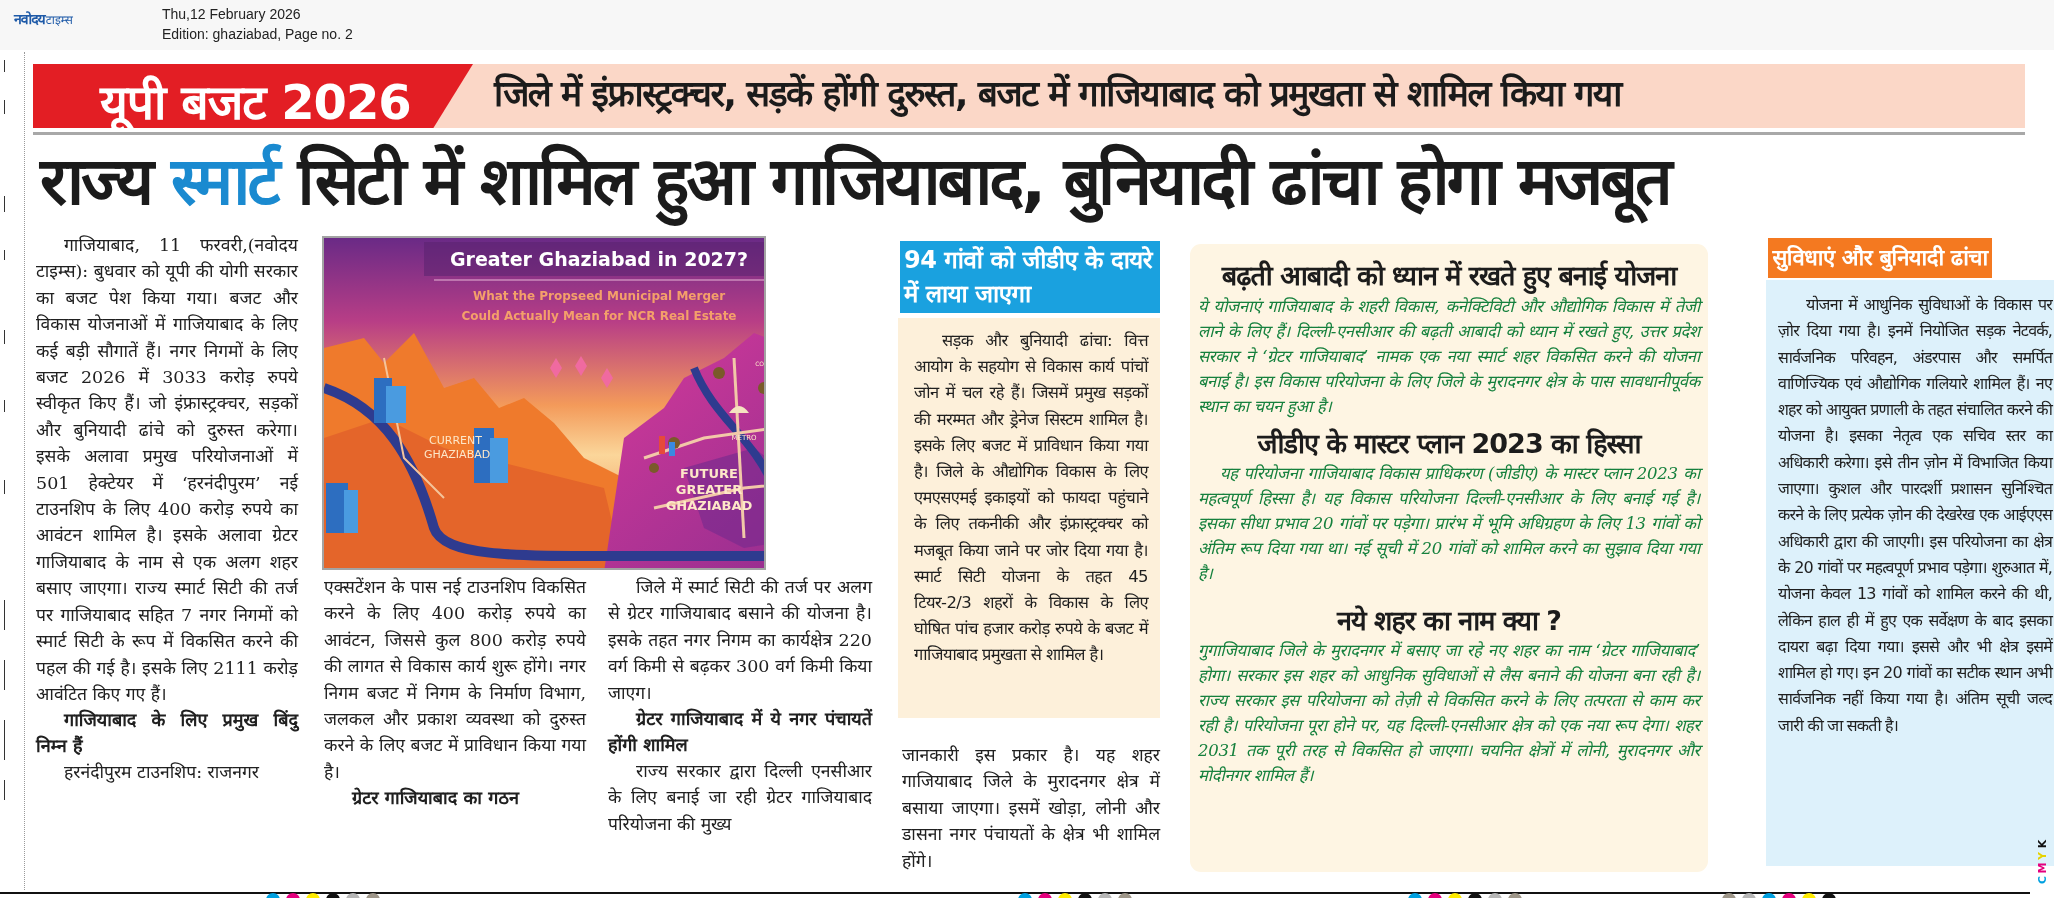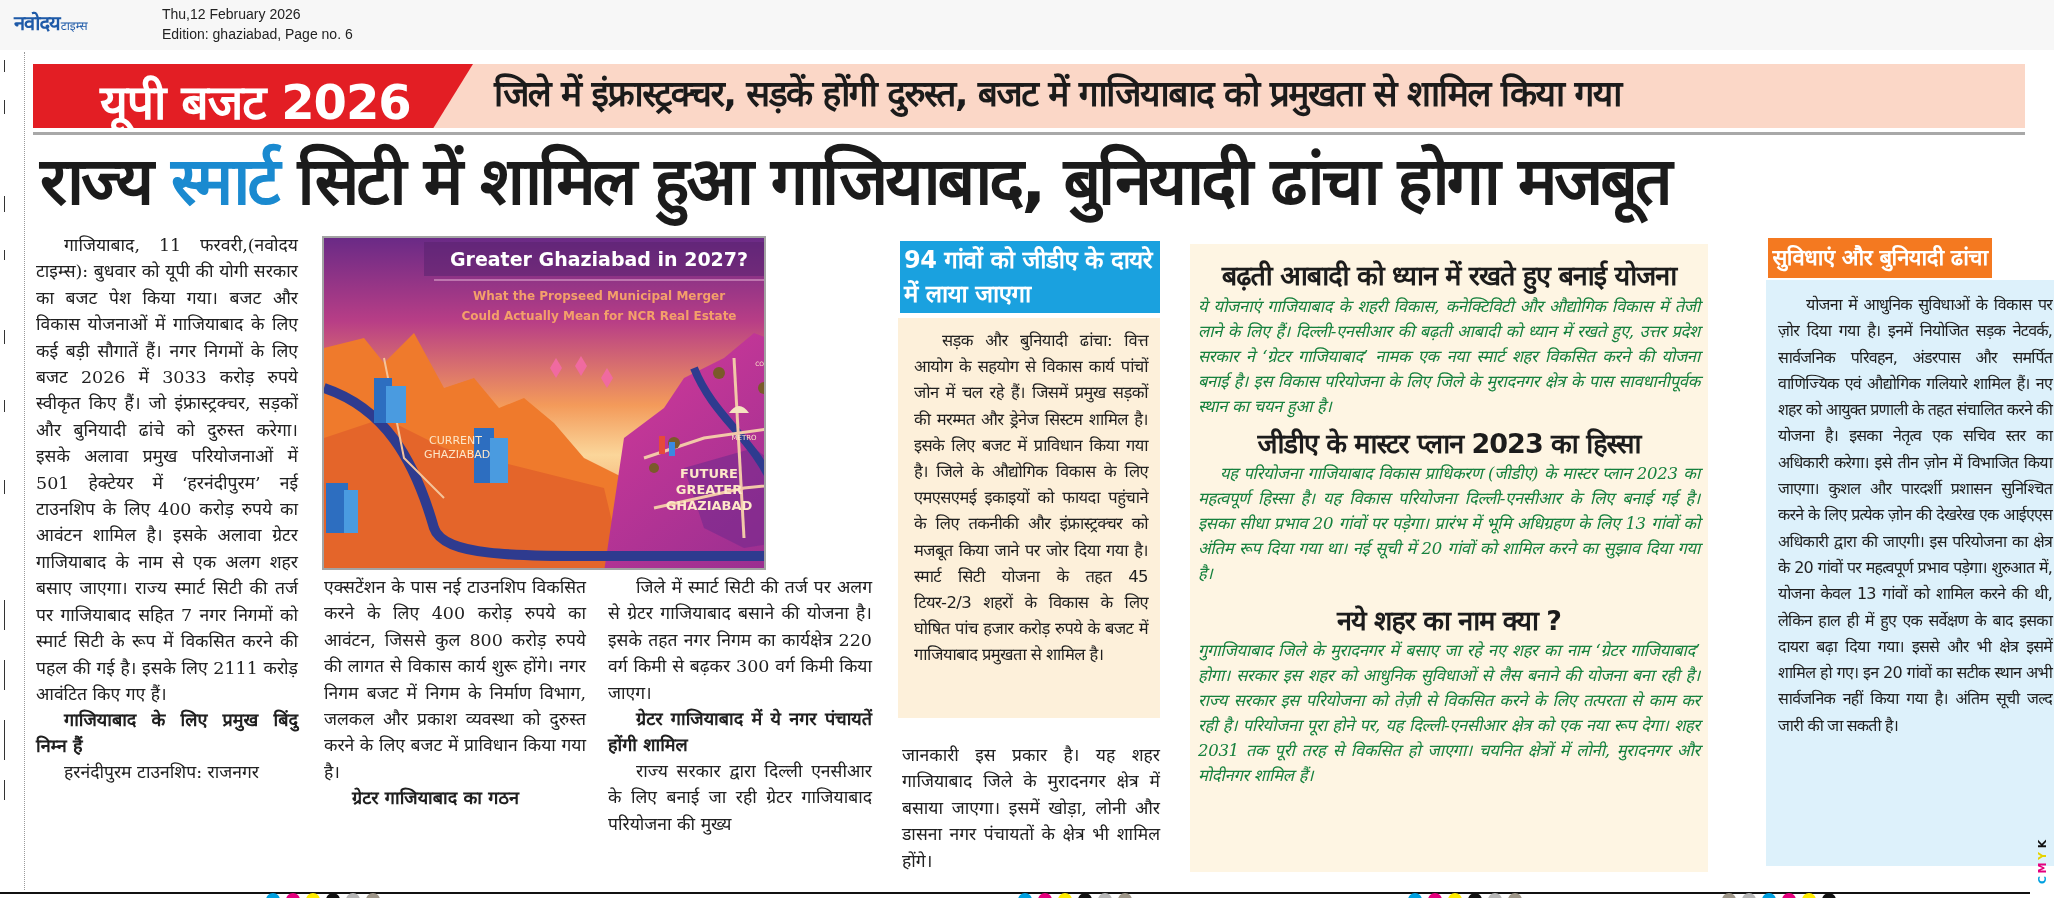--- a/index.html
+++ b/index.html
@@ -2,21 +2,21 @@
 <html><head>
   <meta charset="utf-8">
   <style>
     * { margin: 0; padding: 0; box-sizing: border-box; }
     html, body { width: 2054px; height: 898px; background: #ffffff; overflow: hidden; }
     body { position: relative; font-family: "DejaVu Sans", sans-serif; color: #1c1c1c; }
 
     
     .topbar { position: absolute; left: 0; top: 0; width: 2054px; height: 50px; background: #f7f7f7; }
     .logo { position: absolute; left: 14px; top: 9px; display: flex; align-items: baseline; }
-    .logo-main { font-family: "DejaVu Sans", sans-serif; font-weight: bold; font-size: 20px; color: #1e5aa8; letter-spacing: -1px; }
+    .logo-main { font-family: "DejaVu Sans", sans-serif; font-weight: bold; font-size: 14px; color: #1e5aa8; letter-spacing: -1px; }
     .logo-sub { font-family: "DejaVu Sans", sans-serif; font-size: 12px; color: #1e5aa8; margin-left: 1px; }
     .meta { position: absolute; left: 162px; top: 4px; font-family: "Liberation Sans", sans-serif; font-size: 14px; line-height: 20px; color: #222; }
 
     
     .margin-guide { position: absolute; left: 24px; top: 52px; height: 838px; border-left: 1px dotted #9a9a9a; }
     .tick { position: absolute; left: 4px; width: 1px; background: #333; }
 
     
     .kicker { position: absolute; left: 33px; top: 64px; width: 1992px; height: 64px; background: #fbd7c7; }
     .kicker-red { position: absolute; left: 33px; top: 64px; width: 440px; height: 64px; background: #e31e24;
@@ -41,21 +41,21 @@
     .c3 { left: 608px; top: 574px; width: 264px; }
 
     
     .box77-head { position: absolute; left: 900px; top: 241px; width: 260px; height: 72px; background: #1aa1df; color: #fff;
       font-family: "DejaVu Sans", sans-serif; font-weight: bold; font-size: 24px; line-height: 34px; padding: 2px 4px; letter-spacing: -0.5px; }
     .box77-body { position: absolute; left: 898px; top: 318px; width: 262px; height: 400px; background: #fdf0da; padding: 10px 12px 0 16px; }
     .box77-body p { font-family: "DejaVu Sans", sans-serif; font-size: 16.5px; line-height: 26.2px; text-align: justify; text-indent: 28px; letter-spacing: -0.6px; color: #1f1f1f; }
     .c4 { left: 902px; top: 742px; width: 258px; }
 
     
-    .panel { position: absolute; left: 1190px; top: 244px; width: 518px; height: 628px; background: #fef5e3; padding: 0 8px; }
+    .panel { position: absolute; left: 1190px; top: 244px; width: 518px; height: 628px; background: #fef5e3; padding: 0 8px; border-radius: 11px; }
     .panel h3 { font-family: "DejaVu Sans", sans-serif; font-weight: bold; font-size: 27px; text-align: center; color: #1c1c1c; letter-spacing: -1px; }
     .panel p { font-family: "DejaVu Serif", serif; font-style: italic; font-size: 16.5px; line-height: 25px; text-align: justify; color: #15803d; letter-spacing: -0.3px; }
     .panel .h1 { margin-top: 14px; line-height: 36px; }
     .panel .h2 { margin-top: 8px; line-height: 34px; }
     .panel .h3 { margin-top: 18px; line-height: 34px; }
     .panel .indent { text-indent: 22px; }
 
     
     .facil-head { position: absolute; left: 1768px; top: 238px; width: 224px; height: 40px; background: #f47920; color: #fff;
       font-family: "DejaVu Sans", sans-serif; font-weight: bold; font-size: 22px; line-height: 40px; text-align: center; letter-spacing: -0.5px; }
@@ -73,21 +73,21 @@
 </head>
 <body>
 
 <div class="topbar">
   <div class="logo">
     <span class="logo-main">नवोदय</span>
     <span class="logo-sub">टाइम्स</span>
   </div>
   <div class="meta">
     <div>Thu,12 February 2026</div>
-    <div>Edition: ghaziabad, Page no. 6</div>
+    <div>Edition: ghaziabad, Page no. 2</div>
   </div>
 </div>
 
 <div class="margin-guide"></div>
 <div class="tick" style="top:60px;height:12px"></div>
 <div class="tick" style="top:100px;height:14px"></div>
 <div class="tick" style="top:196px;height:16px"></div>
 <div class="tick" style="top:250px;height:10px"></div>
 <div class="tick" style="top:330px;height:14px"></div>
 <div class="tick" style="top:400px;height:12px"></div>

